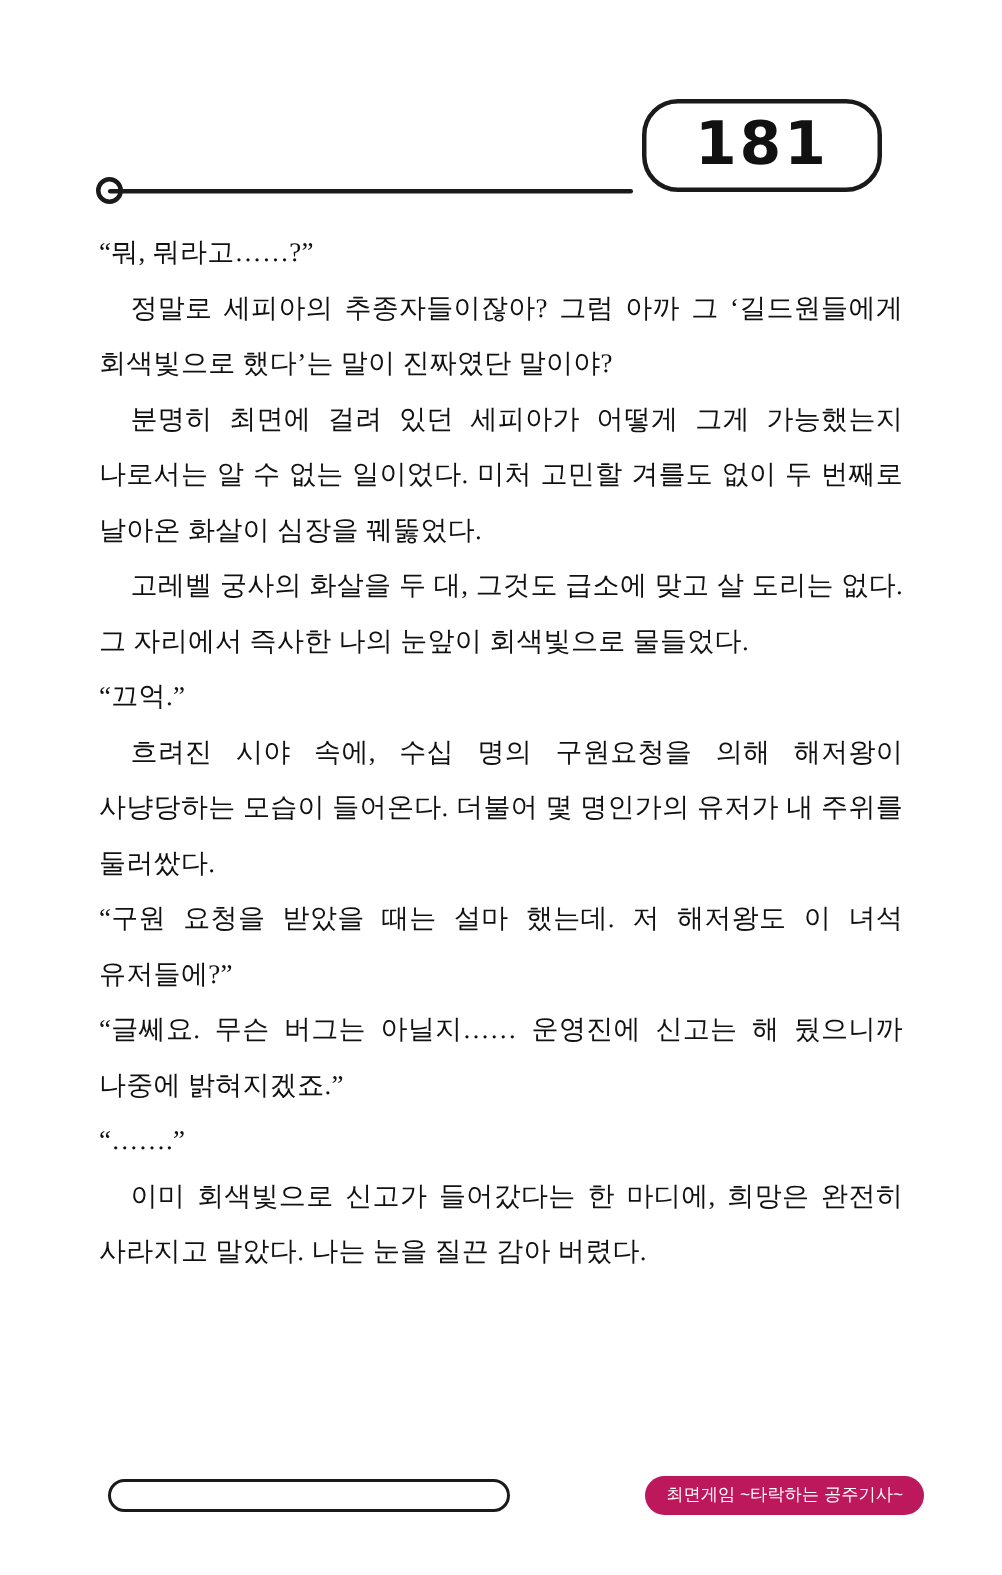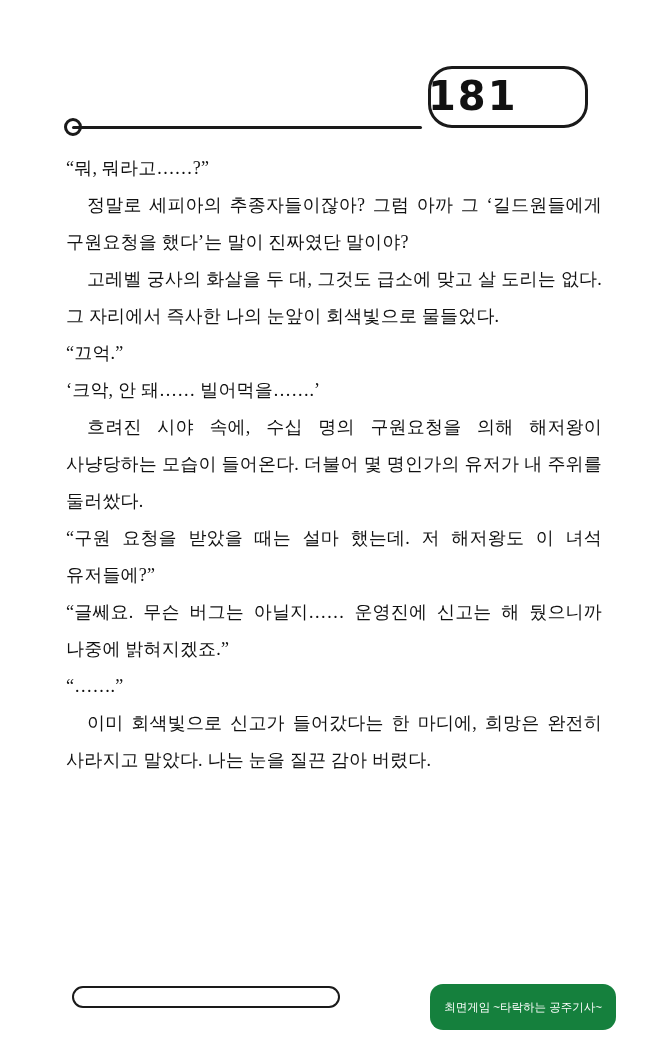--- a/index.html
+++ b/index.html
@@ -62,21 +62,21 @@
     background: #ffffff;
     box-sizing: border-box;
   }
   .page-number {
     position: absolute;
     top: 0;
     left: 368px;
     width: 160px;
     height: 62px;
     line-height: 60px;
-    text-align: left;
+    text-align: center;
     font-family: "DejaVu Sans", sans-serif;
     font-weight: 700;
     font-size: 40px;
     letter-spacing: 2px;
     color: #111111;
   }
 
   
   .content {
     position: absolute;
@@ -115,47 +115,47 @@
     border-radius: 11px;
     box-sizing: border-box;
     background: #ffffff;
   }
   .footer-tag {
     position: absolute;
     right: 0;
     top: 0;
     height: 26px;
     line-height: 26px;
-    padding: 10px 14px;
+    padding: 0 14px;
     border-radius: 13px;
-    background: #15803d;
+    background: #be185d;
     color: #ffffff;
     font-family: "Liberation Sans", sans-serif;
     font-size: 11.5px;
     white-space: nowrap;
   }
 </style>
 </head>
 <body>
 
 <div class="page">
 
   <div class="header">
     <div class="header-dot"></div>
     <div class="header-rule"></div>
     <div class="page-number-box"></div>
     <div class="page-number">181</div>
   </div>
 
   <div class="content">
     <p class="para">“뭐, 뭐라고……?”</p>
-    <p class="para indent">정말로 세피아의 추종자들이잖아? 그럼 아까 그 ‘길드원들에게 구원요청을 했다’는 말이 진짜였단 말이야?</p>
+    <p class="para indent">정말로 세피아의 추종자들이잖아? 그럼 아까 그 ‘길드원들에게 회색빛으로 했다’는 말이 진짜였단 말이야?</p>
+    <p class="para indent">분명히 최면에 걸려 있던 세피아가 어떻게 그게 가능했는지 나로서는 알 수 없는 일이었다. 미처 고민할 겨를도 없이 두 번째로 날아온 화살이 심장을 꿰뚫었다.</p>
     <p class="para indent">고레벨 궁사의 화살을 두 대, 그것도 급소에 맞고 살 도리는 없다. 그 자리에서 즉사한 나의 눈앞이 회색빛으로 물들었다.</p>
     <p class="para">“끄억.”</p>
-    <p class="para">‘크악, 안 돼…… 빌어먹을…….’</p>
     <p class="para indent">흐려진 시야 속에, 수십 명의 구원요청을 의해 해저왕이 사냥당하는 모습이 들어온다. 더불어 몇 명인가의 유저가 내 주위를 둘러쌌다.</p>
     <p class="para">“구원 요청을 받았을 때는 설마 했는데. 저 해저왕도 이 녀석 유저들에?”</p>
     <p class="para">“글쎄요. 무슨 버그는 아닐지…… 운영진에 신고는 해 뒀으니까 나중에 밝혀지겠죠.”</p>
     <p class="para">“…….”</p>
     <p class="para indent">이미 회색빛으로 신고가 들어갔다는 한 마디에, 희망은 완전히 사라지고 말았다. 나는 눈을 질끈 감아 버렸다.</p>
   </div>
 
   <div class="footer">
     <div class="footer-bar"></div>
     <div class="footer-tag">최면게임 ~타락하는 공주기사~</div>

